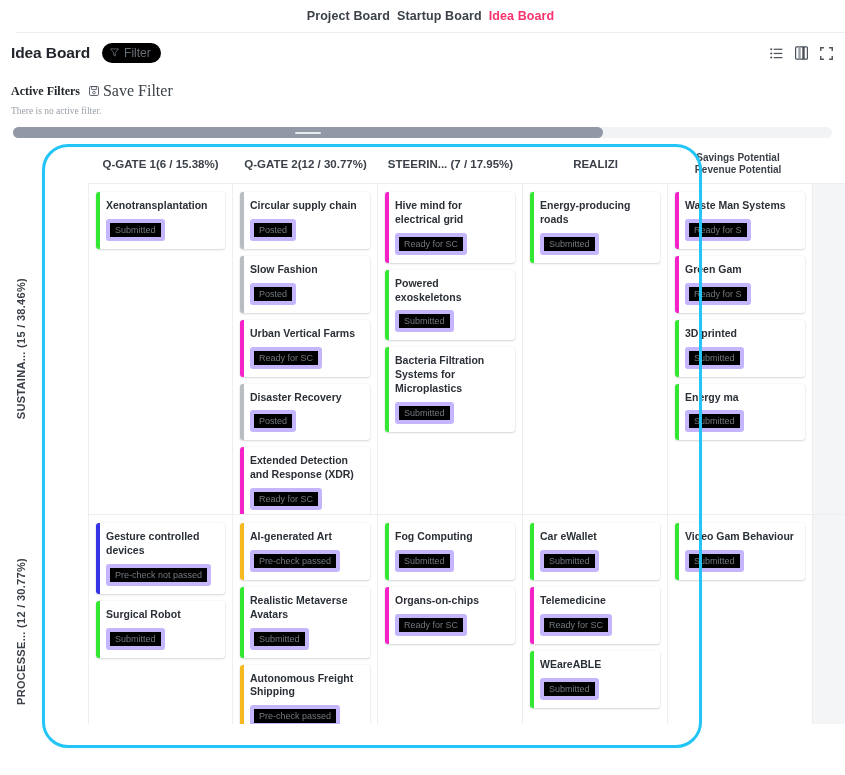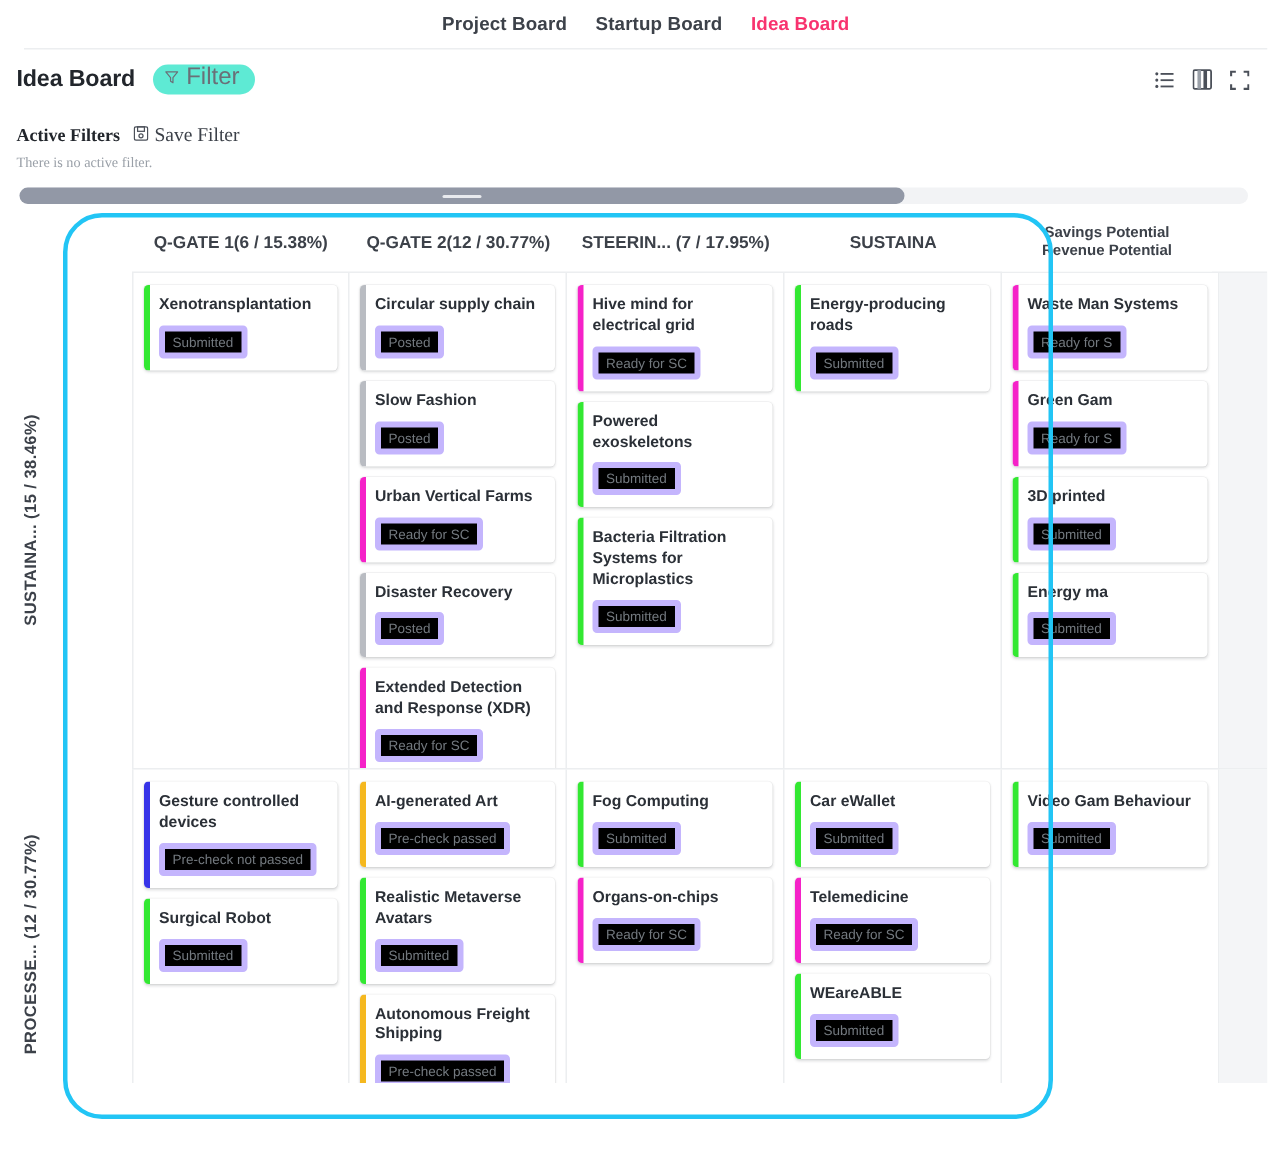--- a/index.html
+++ b/index.html
@@ -11,21 +11,21 @@
     overflow: hidden;
   }
 
   
   .topnav {
     height: 33px;
     border-bottom: 1px solid #eceef0;
     display: flex;
     align-items: center;
     justify-content: center;
-    gap: 19px;
+    gap: 7px;
     margin-left: 16px;
   }
   .topnav-item {
     font-size: 12.5px;
     font-weight: 700;
     color: #3c4149;
     letter-spacing: .1px;
     cursor: pointer;
   }
   .topnav-item.active { color: #f8336f; }
@@ -40,43 +40,43 @@
   .page-title {
     font-size: 15.5px;
     font-weight: 700;
     color: #22262c;
     letter-spacing: -.1px;
   }
   .filter-chip {
     margin-left: 12px;
     height: 20px;
     padding: 0 10px 0 8px;
-    background: #5eead4;
+    background: #000000;
     border-radius: 11px;
     display: flex;
-    align-items: flex-start;
+    align-items: center;
     gap: 5px;
-    font-size: 16px;
+    font-size: 12px;
     color: #6a7078;
     cursor: pointer;
   }
   .spacer { flex: 1; }
   .view-icons { display: flex; align-items: center; gap: 12px; }
   .view-icons svg { display: block; cursor: pointer; }
 
   
   .active-filters {
     padding: 9px 0 0 11px;
     font-family: Liberation Serif, serif;
   }
   .af-row { display: flex; align-items: center; gap: 9px; }
   .af-title { font-size: 12px; font-weight: 700; color: #22262c; }
   .save-filter {
     display: flex; align-items: center; gap: 4px;
-    font-size: 13px; color: #3c4149; cursor: pointer;
+    font-size: 16px; color: #3c4149; cursor: pointer;
   }
   .af-empty { margin-top: 6px; font-size: 9.5px; color: #9aa0a8; }
 
   
   .hscroll-wrap {
     margin: 11px 13px 0 13px;
     height: 11px;
     background: #f2f3f5;
     border-radius: 6px;
     position: relative;
@@ -313,21 +313,21 @@
         </div>
         <div class="rowlabel r2">
           <span>PROCESSE...  (12 / 30.77%)</span>
         </div>
       </div>
     <div class="grid">
       <div class="colheads" id="colheads">
           <div class="colhead">Q-GATE 1(6 / 15.38%)</div>
           <div class="colhead">Q-GATE 2(12 / 30.77%)</div>
           <div class="colhead">STEERIN... (7 / 17.95%)</div>
-          <div class="colhead">SUSTAINA</div>
+          <div class="colhead">REALIZI</div>
           <div class="colhead metrics">
             <div>Savings Potential</div>
             <div>Revenue Potential</div>
           </div>
         </div>
       <div id="gridrows">
           <div class="gridrow r1">
             <div class="cell">
               <div class="card"><div class="accent" style="background: rgb(51, 232, 50);"></div><div class="card-title">Xenotransplantation</div><div class="card-status">Submitted</div></div>
             </div>

